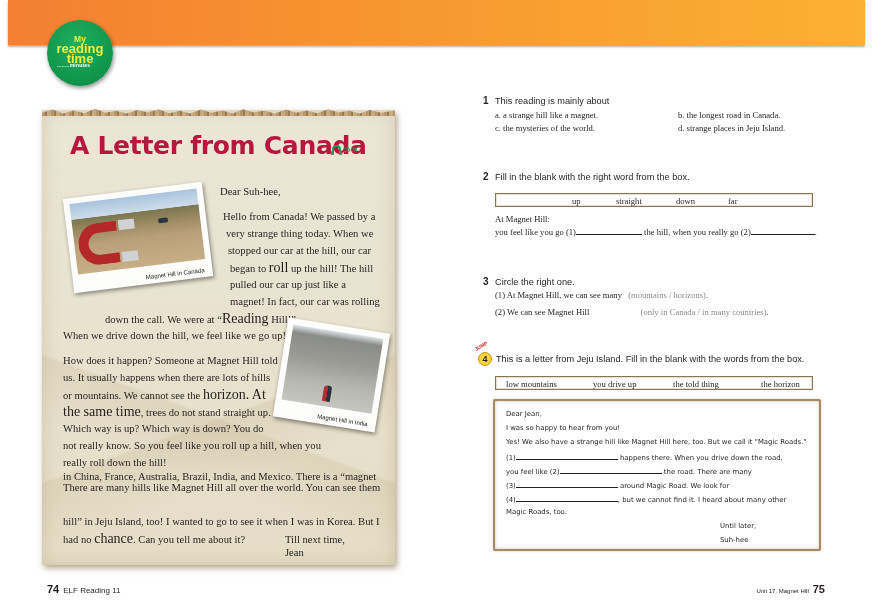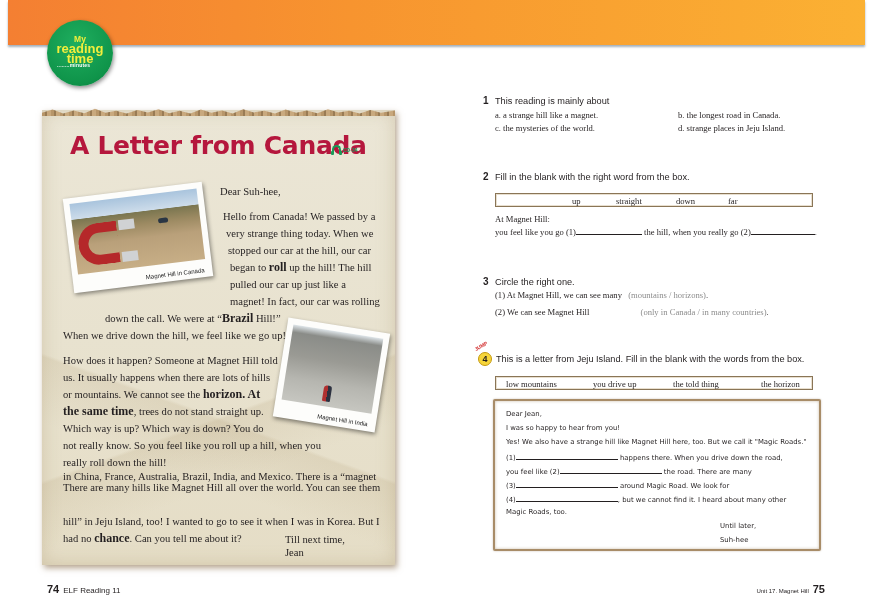--- a/index.html
+++ b/index.html
@@ -29,21 +29,21 @@
                 linear-gradient(200deg, rgba(255,255,255,0) 40%, rgba(180,160,120,0.18) 41%, rgba(255,255,255,0) 60%); }
 
   .title { position: absolute; left: 70px; top: 131px; font-family: "DejaVu Sans", sans-serif; font-size: 25px;
     font-weight: bold; color: #b5173d; letter-spacing: -0.3px; }
   .cd { position: absolute; left: 332px; top: 145px; font-family: "Liberation Sans", sans-serif; font-size: 5px; color: #1a9a58; font-weight: bold; }
   .cd .hp { display: inline-block; width: 9px; height: 8px; border: 2px solid #1a9a58; border-bottom: none; border-radius: 6px 6px 0 0; vertical-align: -1px; margin-right: 2px; position: relative; }
   .cd .hp::before, .cd .hp::after { content: ""; position: absolute; bottom: -2px; width: 3px; height: 4px; background: #1a9a58; border-radius: 1px; }
   .cd .hp::before { left: -3px; } .cd .hp::after { right: -3px; }
 
   .letter-text { position: absolute; font-size: 10.6px; line-height: 17.2px; color: #231f20; white-space: nowrap; }
-  .letter-text b { font-weight: bold; font-size: 12px; }
+  .letter-text b { font-weight: normal; font-size: 14px; }
 
   .photo { position: absolute; background: #fdfdfb; box-shadow: 1px 2px 4px rgba(0,0,0,0.45); }
   .photo .img { position: absolute; left: 6px; top: 6px; right: 6px; bottom: 18px; }
   .photo .cap { position: absolute; right: 8px; bottom: 4px; font-family: "Liberation Sans", sans-serif; font-size: 6px; color: #222; }
   .photo-canada { left: 68px; top: 190px; width: 140px; height: 95px; transform: rotate(-7deg); }
   .photo-canada .img { background:
       linear-gradient(180deg, #a9c4dd 0%, #cddcea 22%, #7b7650 23%, #9c8a62 40%, #b9a07a 60%, #c7ae86 100%); }
   .magnet { position: absolute; left: 4px; top: 22px; width: 40px; height: 42px; border: 10px solid #b5282a; border-right: none; border-radius: 22px 0 0 22px; }
   .magnet::before, .magnet::after { content: ""; position: absolute; right: -18px; width: 16px; height: 10px; background: #d0d2d4; }
   .magnet::before { top: -10px; } .magnet::after { bottom: -10px; }
@@ -105,21 +105,21 @@
   <div class="cap">Magnet Hill in Canada</div>
 </div>
 
 <div class="letter-text" style="left:220px; top:183px;">Dear Suh-hee,</div>
 <div class="letter-text" style="left:223px; top:208px;">Hello from Canada! We passed by a</div>
 <div class="letter-text" style="left:226px; top:225px;">very strange thing today. When we</div>
 <div class="letter-text" style="left:228px; top:242px;">stopped our car at the hill, our car</div>
 <div class="letter-text" style="left:230px; top:259px;"><span>began to </span><b>roll</b><span> up the hill! The hill</span></div>
 <div class="letter-text" style="left:230px; top:276px;">pulled our car up just like a</div>
 <div class="letter-text" style="left:230px; top:293px;">magnet! In fact, our car was rolling</div>
-<div class="letter-text" style="left:105px; top:310px;"><span>down the call. We were at “</span><b>Brazil</b><span> Hill!”</span></div>
+<div class="letter-text" style="left:105px; top:310px;"><span>down the call. We were at “</span><b>Reading</b><span> Hill!”</span></div>
 <div class="letter-text" style="left:63px; top:327px;">When we drive down the hill, we feel like we go up!</div>
 
 <div class="letter-text" style="left:63px; top:352px;">How does it happen? Someone at Magnet Hill told</div>
 <div class="letter-text" style="left:63px; top:369px;">us. It usually happens when there are lots of hills</div>
 <div class="letter-text" style="left:63px; top:386px;"><span>or mountains. We cannot see the </span><b>horizon. At</b></div>
 <div class="letter-text" style="left:63px; top:403px;"><b>the same time</b><span>, trees do not stand straight up.</span></div>
 <div class="letter-text" style="left:63px; top:420px;">Which way is up? Which way is down? You do</div>
 <div class="letter-text" style="left:63px; top:437px;">not really know. So you feel like you roll up a hill, when you</div>
 <div class="letter-text" style="left:63px; top:454px;">really roll down the hill!</div>
 

